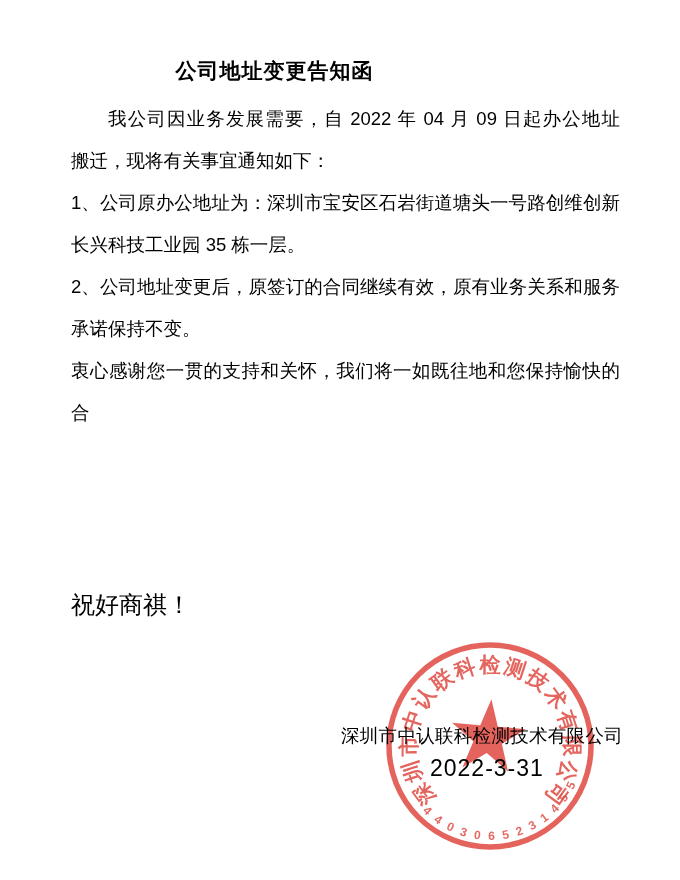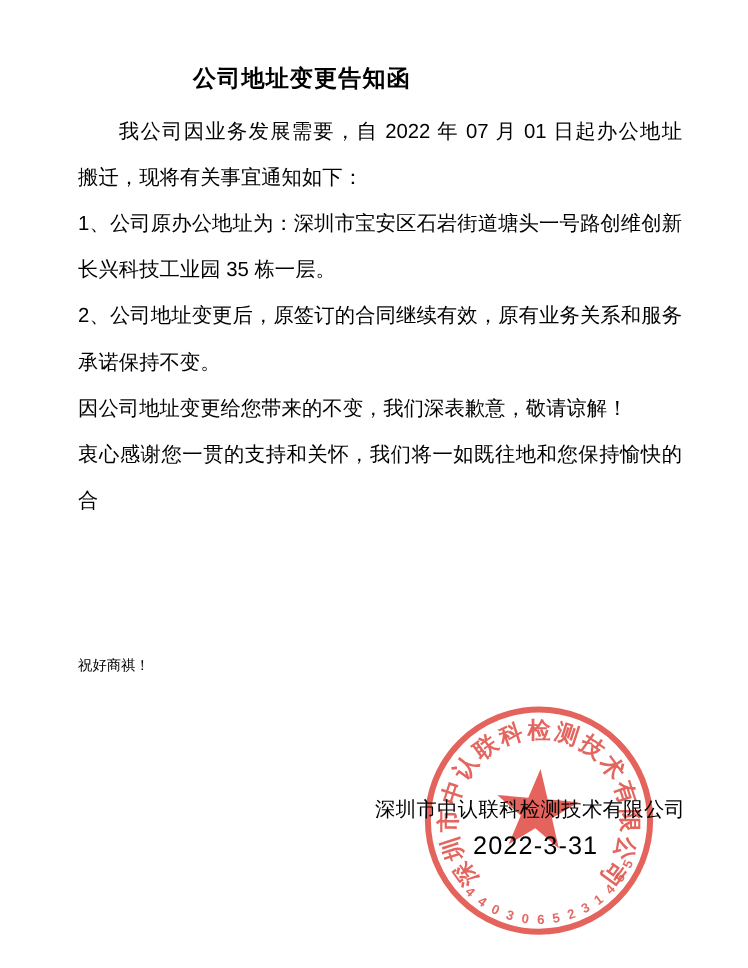--- a/index.html
+++ b/index.html
@@ -16,21 +16,21 @@
   .body-text{
     position:absolute;top:92px;left:71px;width:549px;
     font-size:18.5px;line-height:42px;
   }
   .line{min-height:42px;}
   .l-fill{text-align:justify;text-align-last:justify;}
   .l-indent{text-indent:2em;}
   .l-para{margin-top:6px;}
   .closing{
     position:absolute;top:592px;left:71px;
-    font-size:13px;line-height:26px;text-align:right;
+    font-size:24px;line-height:26px;text-align:right;
   }
   .sig-company{
     position:absolute;top:723px;left:341px;
     font-size:18.5px;letter-spacing:0.3px;z-index:3;
   }
   .sig-date{
     position:absolute;top:755px;left:430px;
     font-size:23px;letter-spacing:1px;z-index:3;
   }
   .stamp-wrap{
@@ -39,27 +39,26 @@
   svg text{font-family:"Liberation Sans","DejaVu Sans",sans-serif;}
 </style>
 </head>
 <body>
 
 <div class="page">
 
   <div class="doc-title">公司地址变更告知函</div>
 
   <div class="body-text">
-    <div class="line l-indent l-fill l-para">我公司因业务发展需要，自 2022 年 07 月 01 日起办公地址</div>
+    <div class="line l-indent l-fill l-para">我公司因业务发展需要，自 2022 年 04 月 09 日起办公地址</div>
     <div class="line">搬迁，现将有关事宜通知如下：</div>
     <div class="line l-fill">1、公司原办公地址为：深圳市宝安区石岩街道塘头一号路创维创新</div>
     <div class="line">长兴科技工业园 35 栋一层。</div>
     <div class="line l-fill">2、公司地址变更后，原签订的合同继续有效，原有业务关系和服务</div>
     <div class="line">承诺保持不变。</div>
-    <div class="line">因公司地址变更给您带来的不变，我们深表歉意，敬请谅解！</div>
     <div class="line l-fill">衷心感谢您一贯的支持和关怀，我们将一如既往地和您保持愉快的合</div>
   </div>
 
   <div class="closing">祝好商祺！</div>
 
   <div class="stamp-wrap">
     <svg id="stamp-svg" width="264" height="264" viewBox="-132 -132 264 264">
         <circle r="101" fill="none" stroke="#e04f47" stroke-width="5.5" opacity="0.88"></circle>
         <text transform="rotate(-126) translate(0,-82)" text-anchor="middle" dominant-baseline="central" font-size="21" font-weight="600" fill="#e04f47" opacity="0.87">深</text>
         <text transform="rotate(-108) translate(0,-82)" text-anchor="middle" dominant-baseline="central" font-size="21" font-weight="600" fill="#e04f47" opacity="0.87">圳</text>

